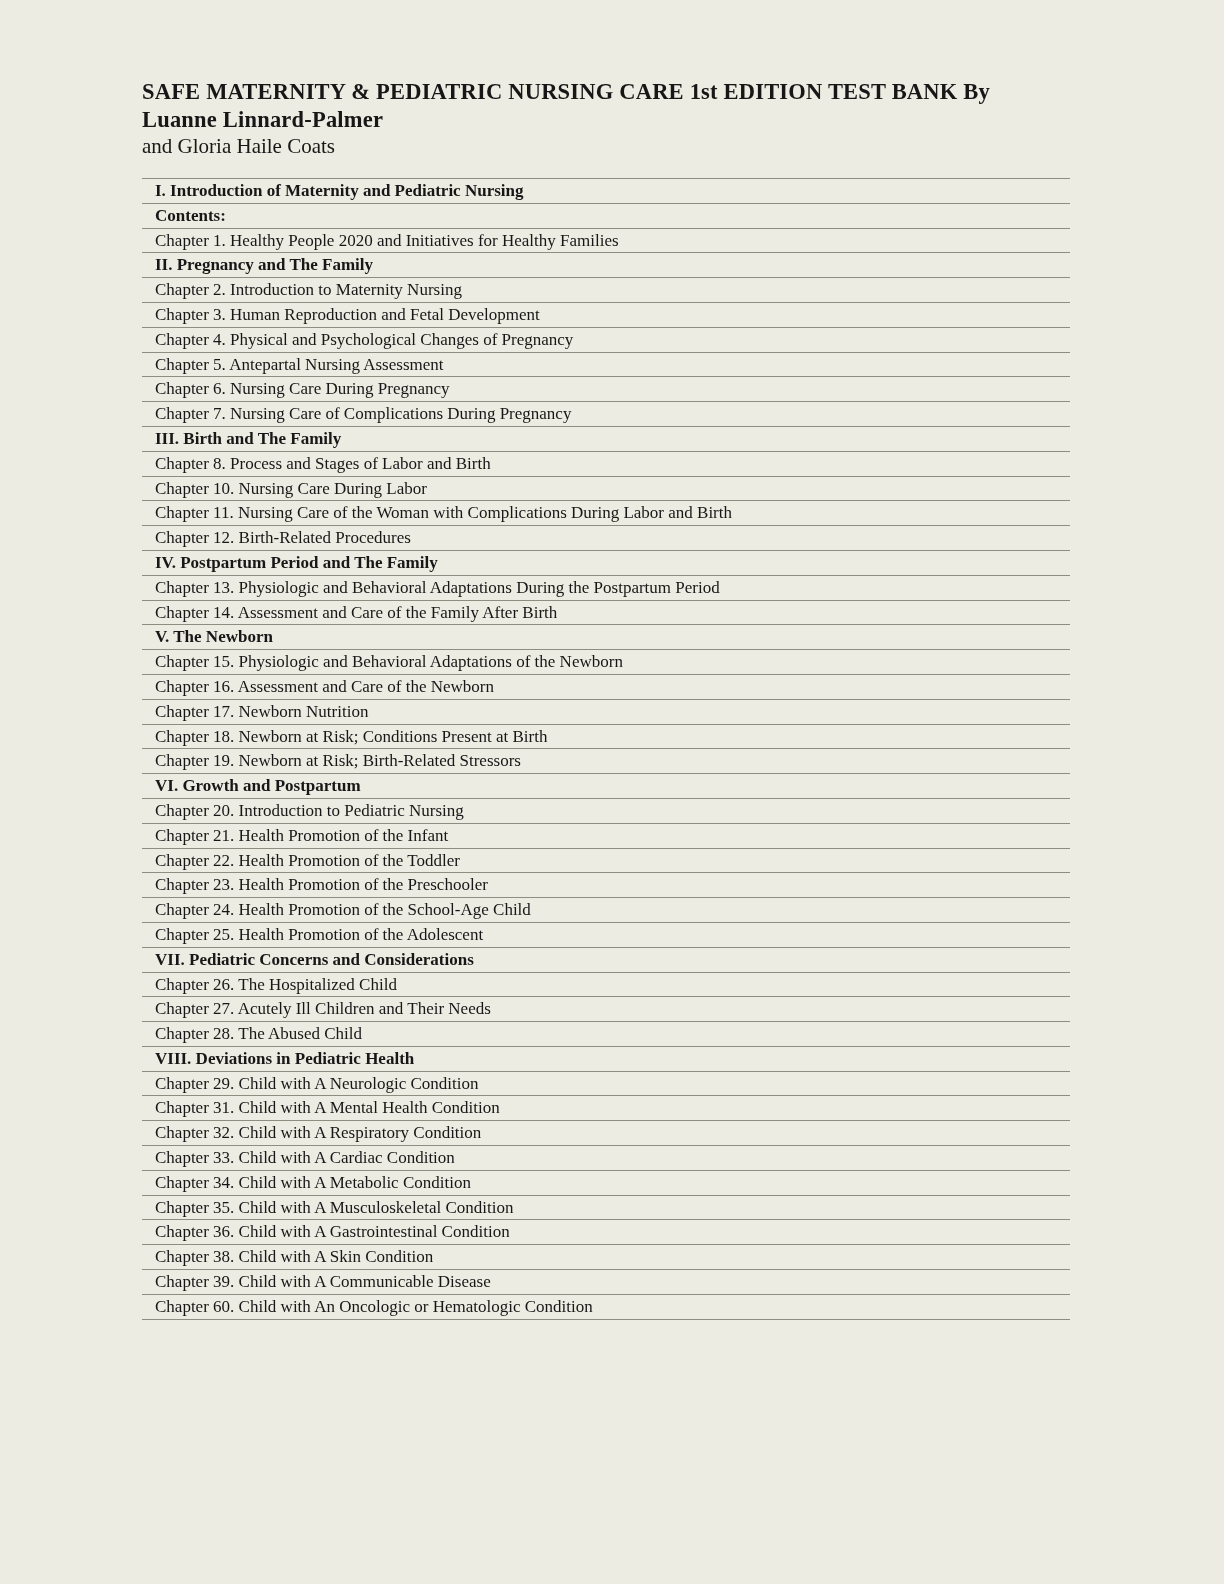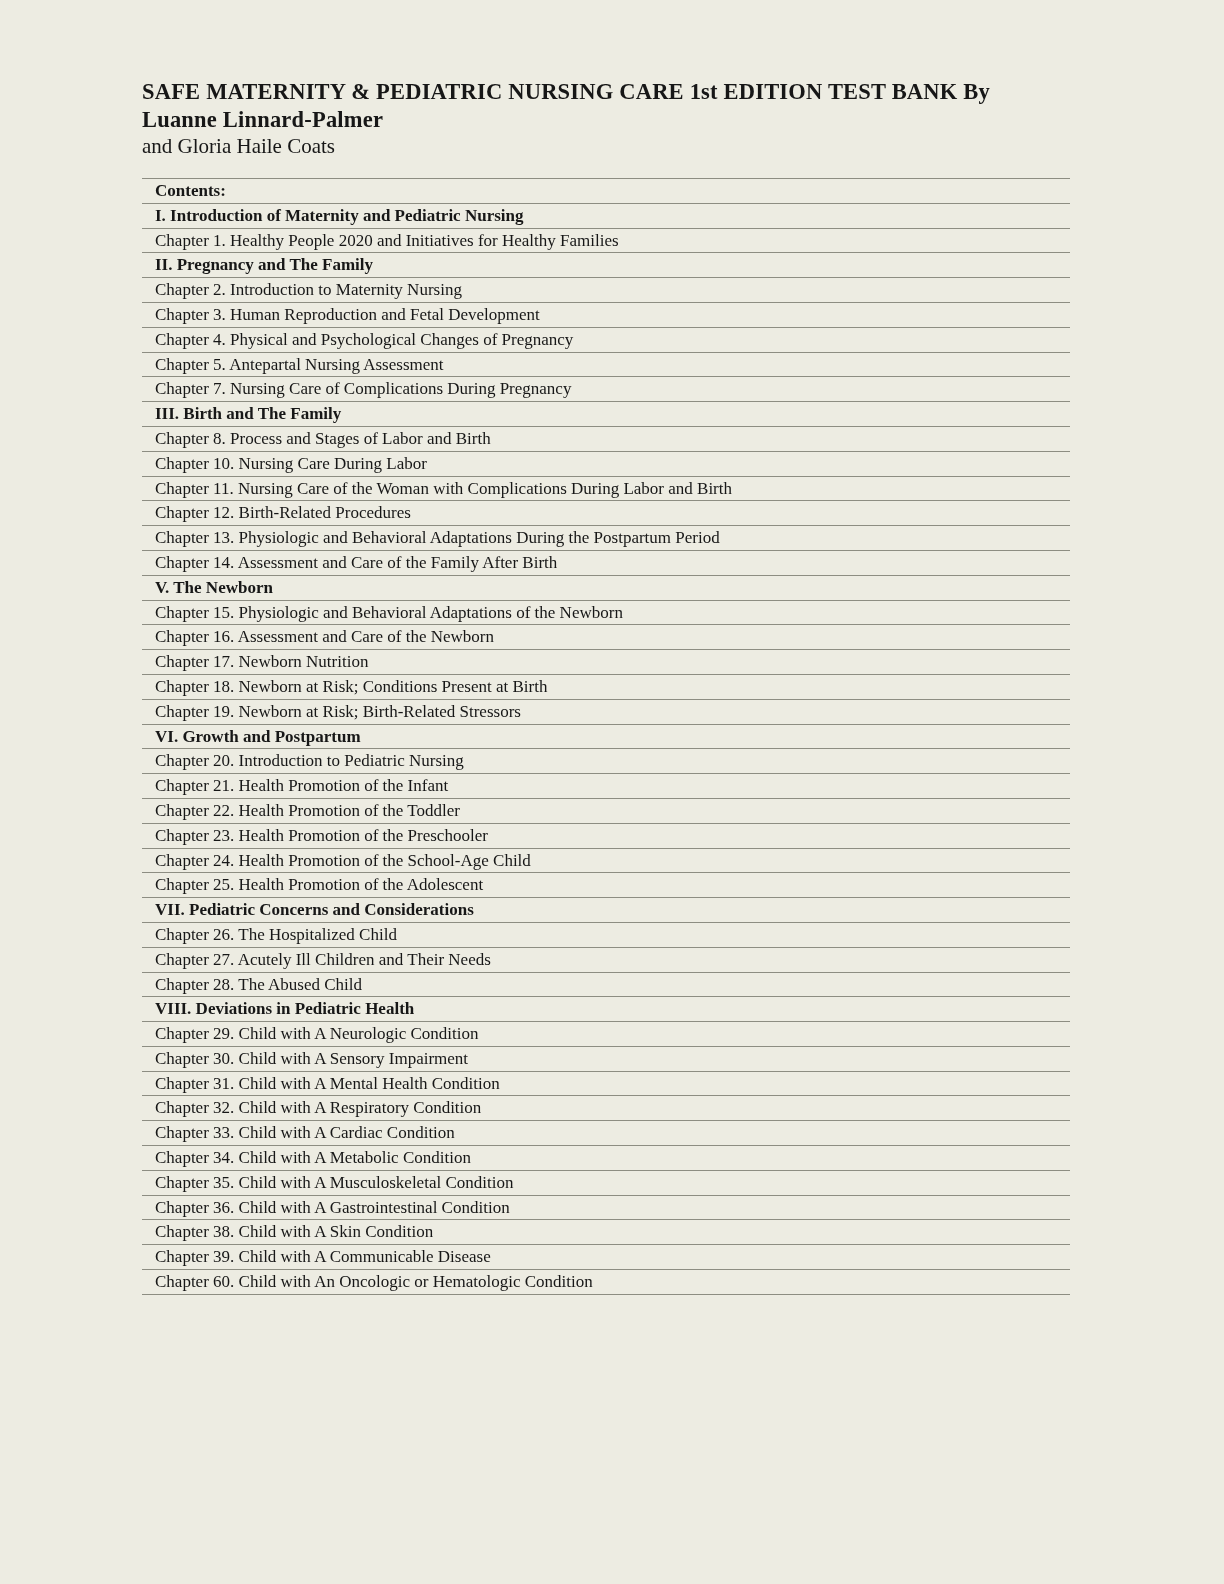--- a/index.html
+++ b/index.html
@@ -62,34 +62,36 @@
 </style>
 </head>
 <body>
 
 <div class="page">
   <div class="header">
     <h1 class="title">SAFE MATERNITY &amp; PEDIATRIC NURSING CARE 1st EDITION TEST BANK By Luanne Linnard-Palmer</h1>
     <div class="subtitle">and Gloria Haile Coats</div>
   </div>
   <div class="toc" id="toc">
+      <div class="toc-row bold">I. Introduction of Maternity and Pediatric Nursing</div>
       <div class="toc-row bold">Contents:</div>
-      <div class="toc-row bold">I. Introduction of Maternity and Pediatric Nursing</div>
       <div class="toc-row">Chapter 1. Healthy People 2020 and Initiatives for Healthy Families</div>
       <div class="toc-row bold">II. Pregnancy and The Family</div>
       <div class="toc-row">Chapter 2. Introduction to Maternity Nursing</div>
       <div class="toc-row">Chapter 3. Human Reproduction and Fetal Development</div>
       <div class="toc-row">Chapter 4. Physical and Psychological Changes of Pregnancy</div>
       <div class="toc-row">Chapter 5. Antepartal Nursing Assessment</div>
+      <div class="toc-row">Chapter 6. Nursing Care During Pregnancy</div>
       <div class="toc-row">Chapter 7. Nursing Care of Complications During Pregnancy</div>
       <div class="toc-row bold">III. Birth and The Family</div>
       <div class="toc-row">Chapter 8. Process and Stages of Labor and Birth</div>
       <div class="toc-row">Chapter 10. Nursing Care During Labor</div>
       <div class="toc-row">Chapter 11. Nursing Care of the Woman with Complications During Labor and Birth</div>
       <div class="toc-row">Chapter 12. Birth-Related Procedures</div>
+      <div class="toc-row bold">IV. Postpartum Period and The Family</div>
       <div class="toc-row">Chapter 13. Physiologic and Behavioral Adaptations During the Postpartum Period</div>
       <div class="toc-row">Chapter 14. Assessment and Care of the Family After Birth</div>
       <div class="toc-row bold">V. The Newborn</div>
       <div class="toc-row">Chapter 15. Physiologic and Behavioral Adaptations of the Newborn</div>
       <div class="toc-row">Chapter 16. Assessment and Care of the Newborn</div>
       <div class="toc-row">Chapter 17. Newborn Nutrition</div>
       <div class="toc-row">Chapter 18. Newborn at Risk; Conditions Present at Birth</div>
       <div class="toc-row">Chapter 19. Newborn at Risk; Birth-Related Stressors</div>
       <div class="toc-row bold">VI. Growth and Postpartum</div>
       <div class="toc-row">Chapter 20. Introduction to Pediatric Nursing</div>
@@ -97,21 +99,20 @@
       <div class="toc-row">Chapter 22. Health Promotion of the Toddler</div>
       <div class="toc-row">Chapter 23. Health Promotion of the Preschooler</div>
       <div class="toc-row">Chapter 24. Health Promotion of the School-Age Child</div>
       <div class="toc-row">Chapter 25. Health Promotion of the Adolescent</div>
       <div class="toc-row bold">VII. Pediatric Concerns and Considerations</div>
       <div class="toc-row">Chapter 26. The Hospitalized Child</div>
       <div class="toc-row">Chapter 27. Acutely Ill Children and Their Needs</div>
       <div class="toc-row">Chapter 28. The Abused Child</div>
       <div class="toc-row bold">VIII. Deviations in Pediatric Health</div>
       <div class="toc-row">Chapter 29. Child with A Neurologic Condition</div>
-      <div class="toc-row">Chapter 30. Child with A Sensory Impairment</div>
       <div class="toc-row">Chapter 31. Child with A Mental Health Condition</div>
       <div class="toc-row">Chapter 32. Child with A Respiratory Condition</div>
       <div class="toc-row">Chapter 33. Child with A Cardiac Condition</div>
       <div class="toc-row">Chapter 34. Child with A Metabolic Condition</div>
       <div class="toc-row">Chapter 35. Child with A Musculoskeletal Condition</div>
       <div class="toc-row">Chapter 36. Child with A Gastrointestinal Condition</div>
       <div class="toc-row">Chapter 38. Child with A Skin Condition</div>
       <div class="toc-row">Chapter 39. Child with A Communicable Disease</div>
       <div class="toc-row">Chapter 60. Child with An Oncologic or Hematologic Condition</div>
     </div>

